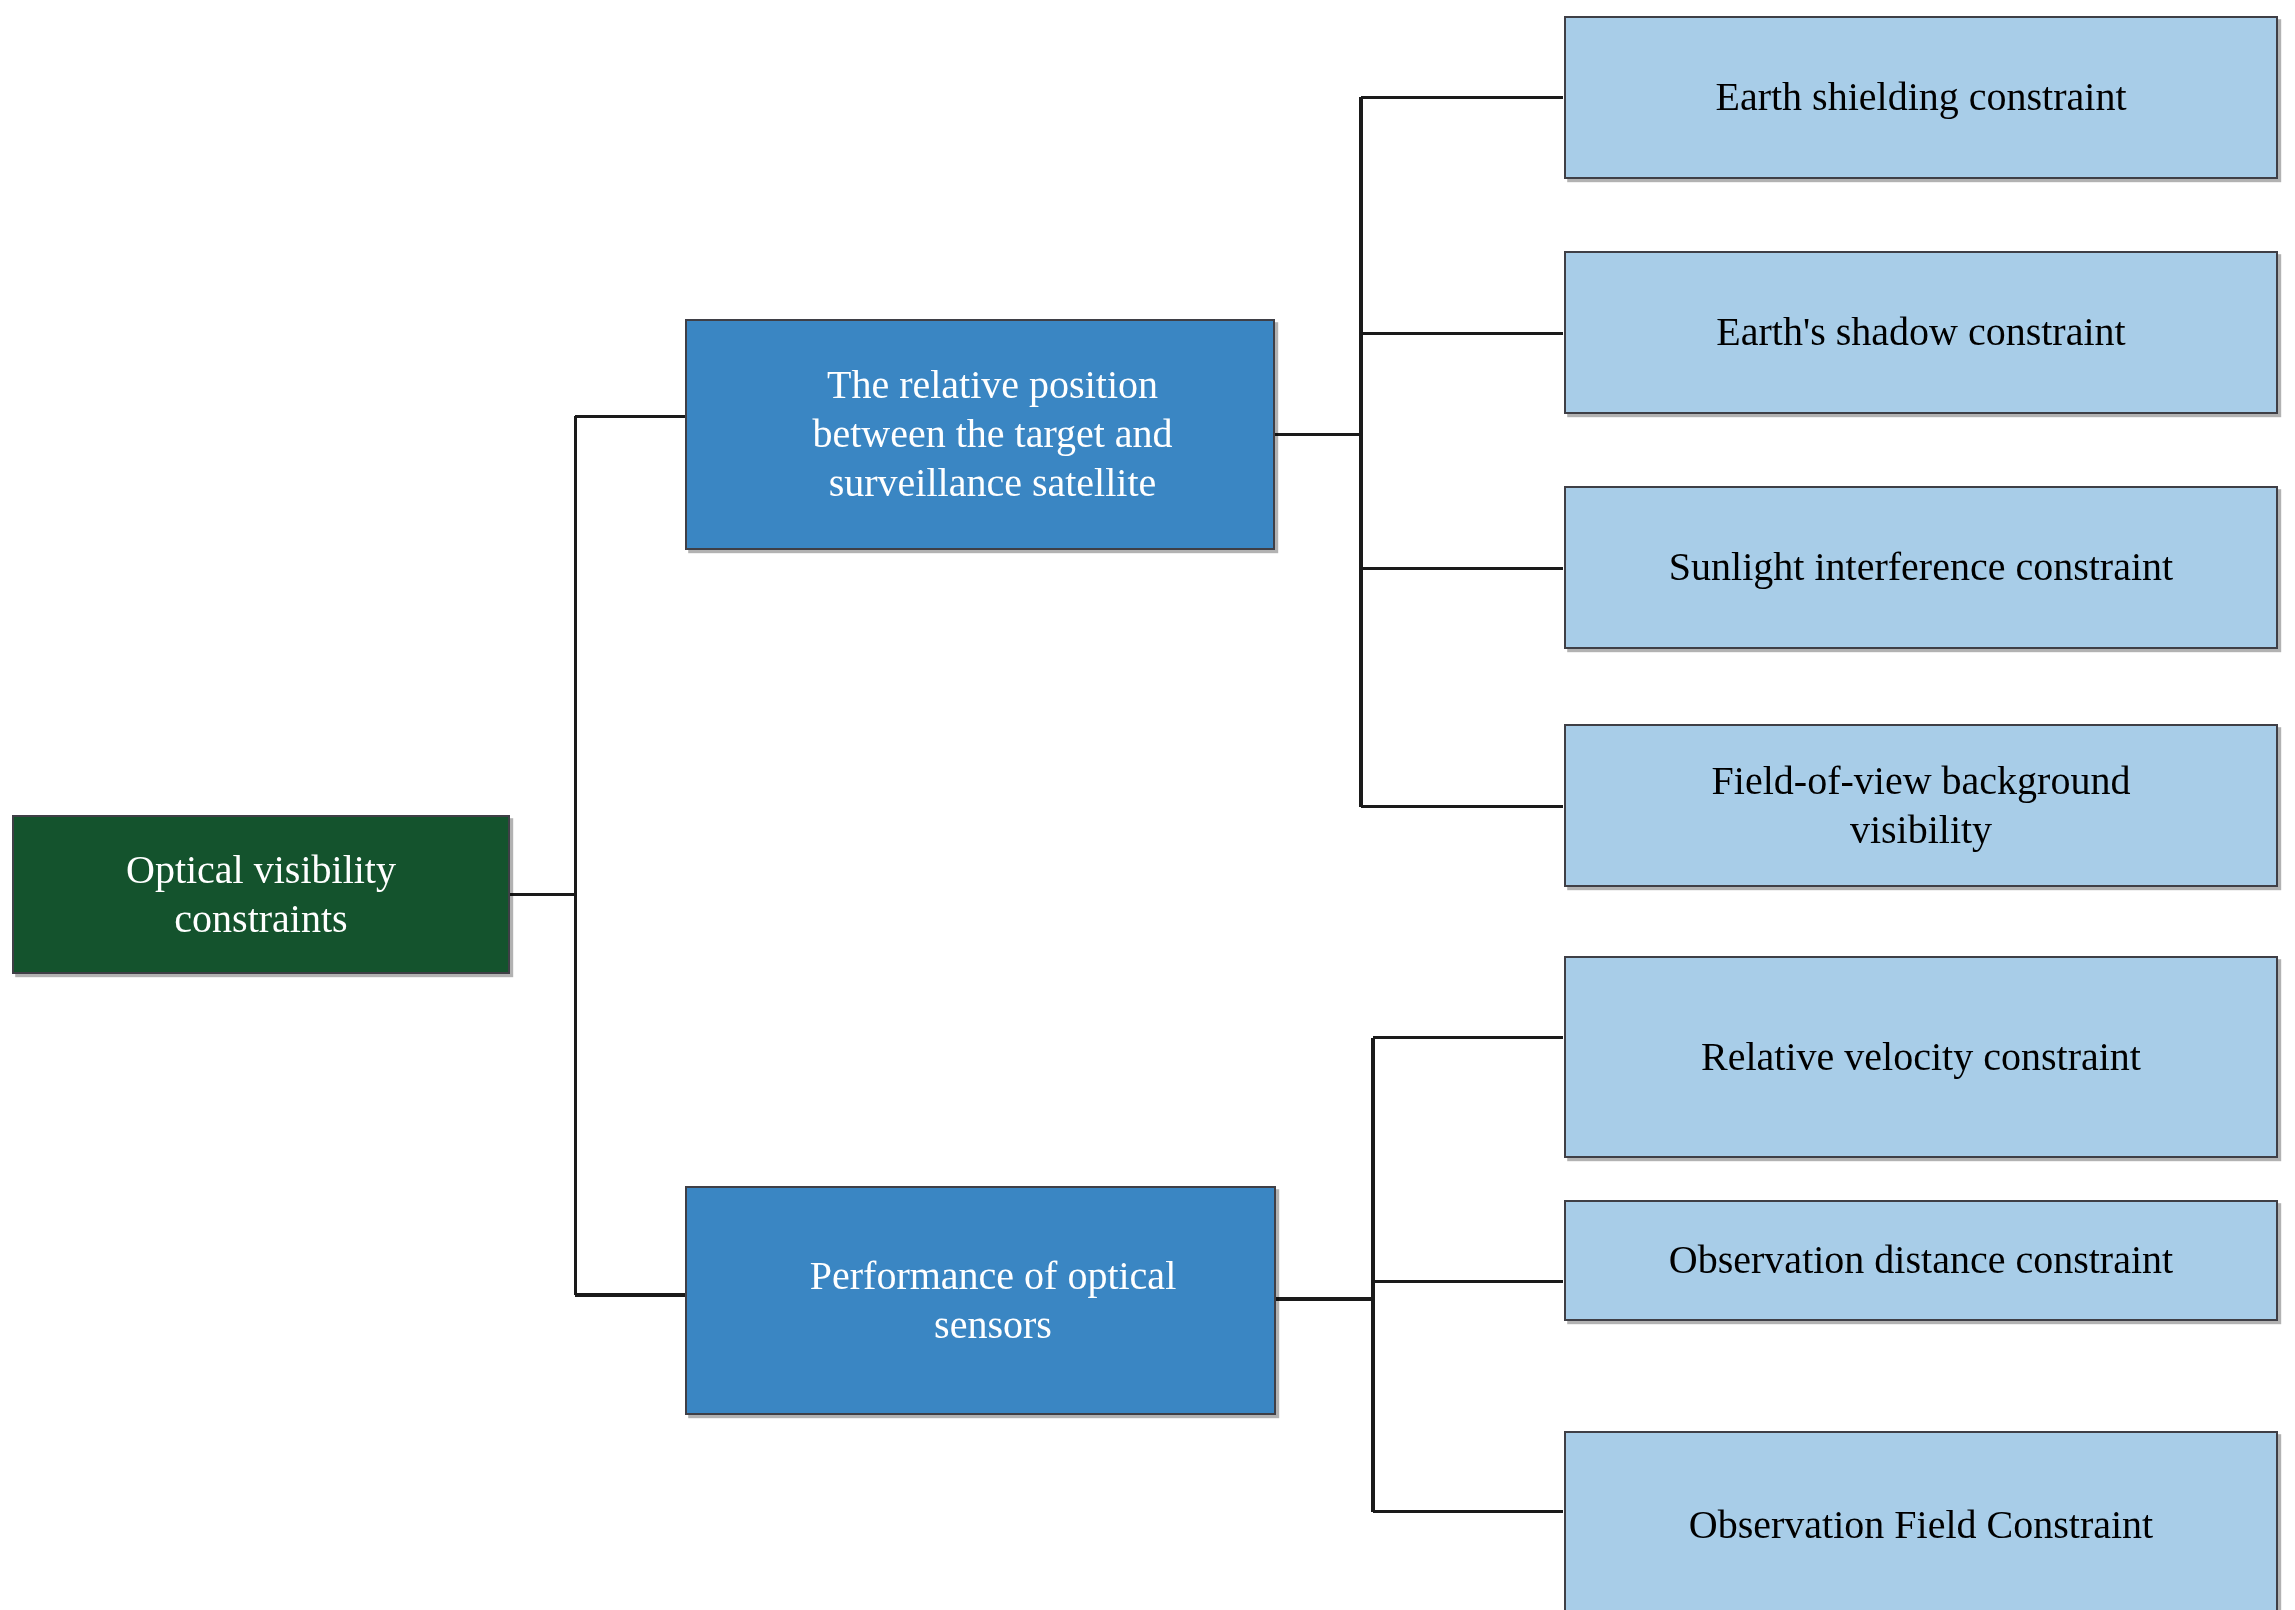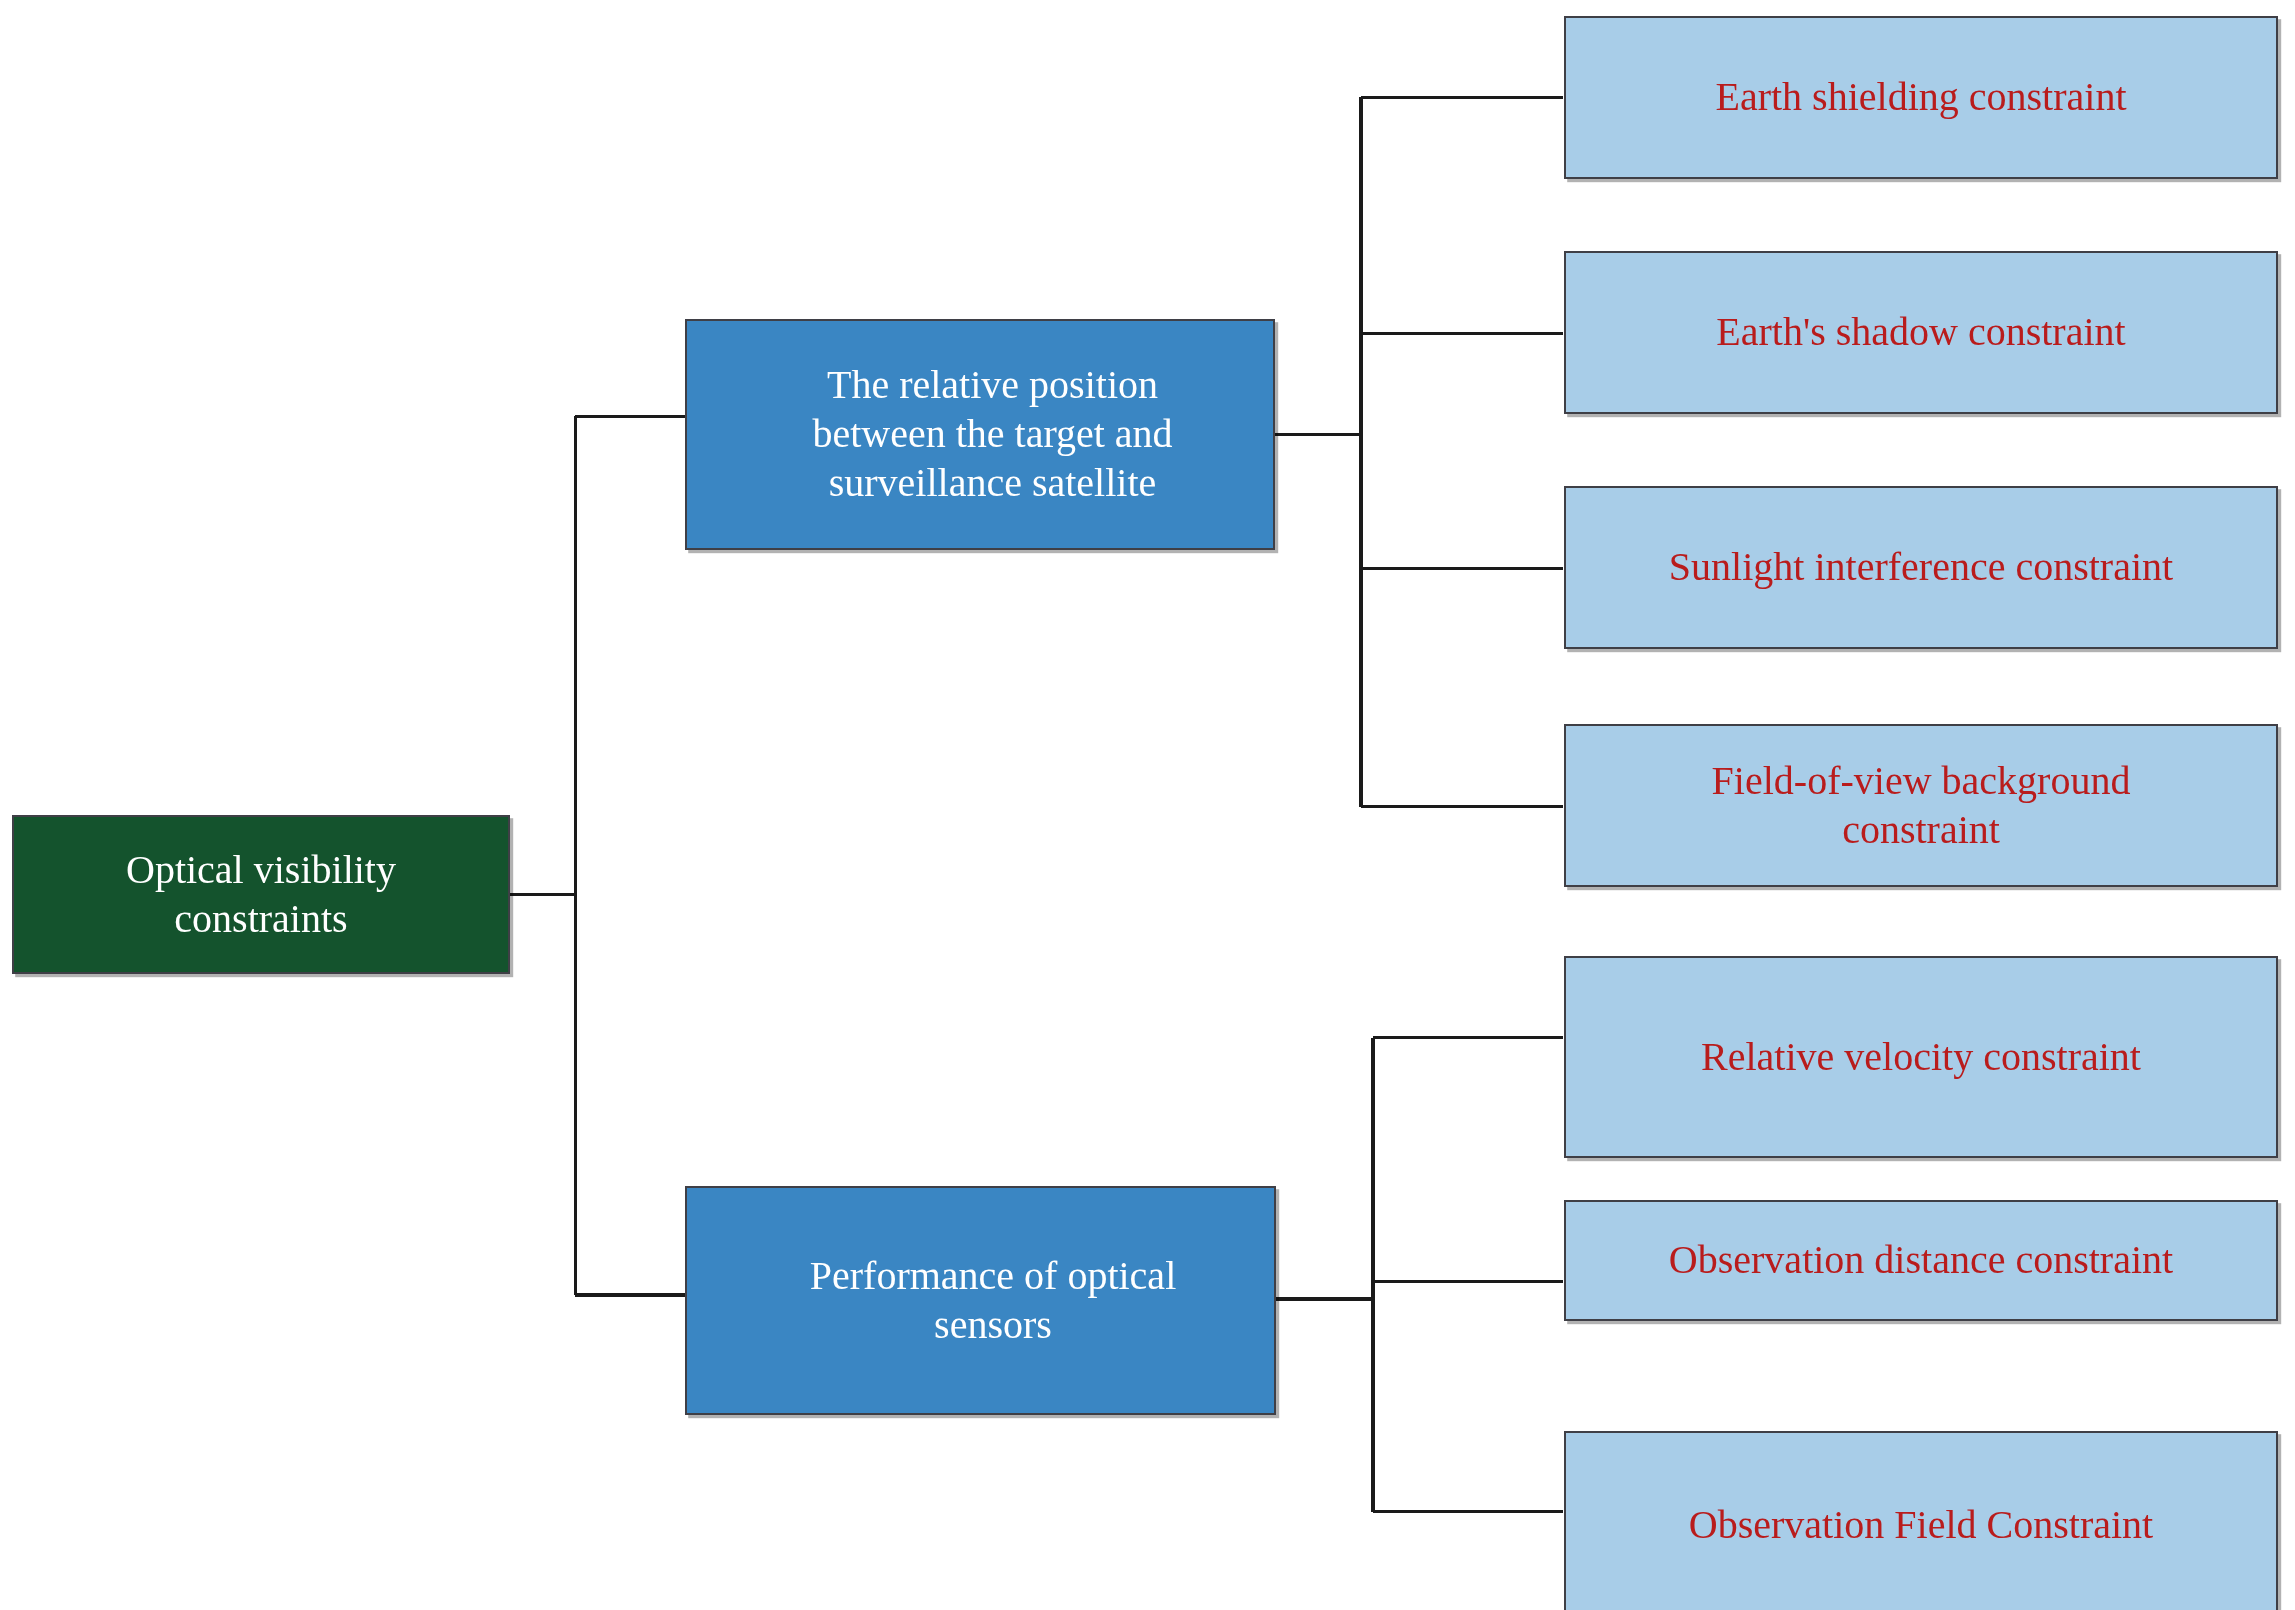--- a/index.html
+++ b/index.html
@@ -49,21 +49,21 @@
     font-size: 40px;
   }
   .node-branch {
     background: #3a86c3;
     color: #ffffff;
     font-size: 40px;
     padding-left: 25px;
   }
   .node-leaf {
     background: #a8cde8;
-    color: #b91c1c;
+    color: #000000;
     font-size: 40px;
   }
 </style>
 </head>
 <body>
 
 <div id="canvas">
 
   <svg id="wires" viewBox="0 0 2880 2020" xmlns="http://www.w3.org/2000/svg">
     <g fill="none" stroke="#1a1a1a" stroke-width="4" shape-rendering="crispEdges">
@@ -114,21 +114,21 @@
   <div class="node node-leaf" style="left:1564px; top:251px; width:714px; height:163px;">
     <span class="label">Earth's shadow constraint</span>
   </div>
 
   <div class="node node-leaf" style="left:1564px; top:486px; width:714px; height:163px;">
     <span class="label">Sunlight interference constraint</span>
   </div>
 
   <div class="node node-leaf" style="left:1564px; top:724px; width:714px; height:163px;">
     <span class="label">Field-of-view background
-constraint</span>
+visibility</span>
   </div>
 
   <div class="node node-leaf" style="left:1564px; top:956px; width:714px; height:202px;">
     <span class="label">Relative velocity constraint</span>
   </div>
 
   <div class="node node-leaf" style="left:1564px; top:1200px; width:714px; height:121px;">
     <span class="label">Observation distance constraint</span>
   </div>
 

